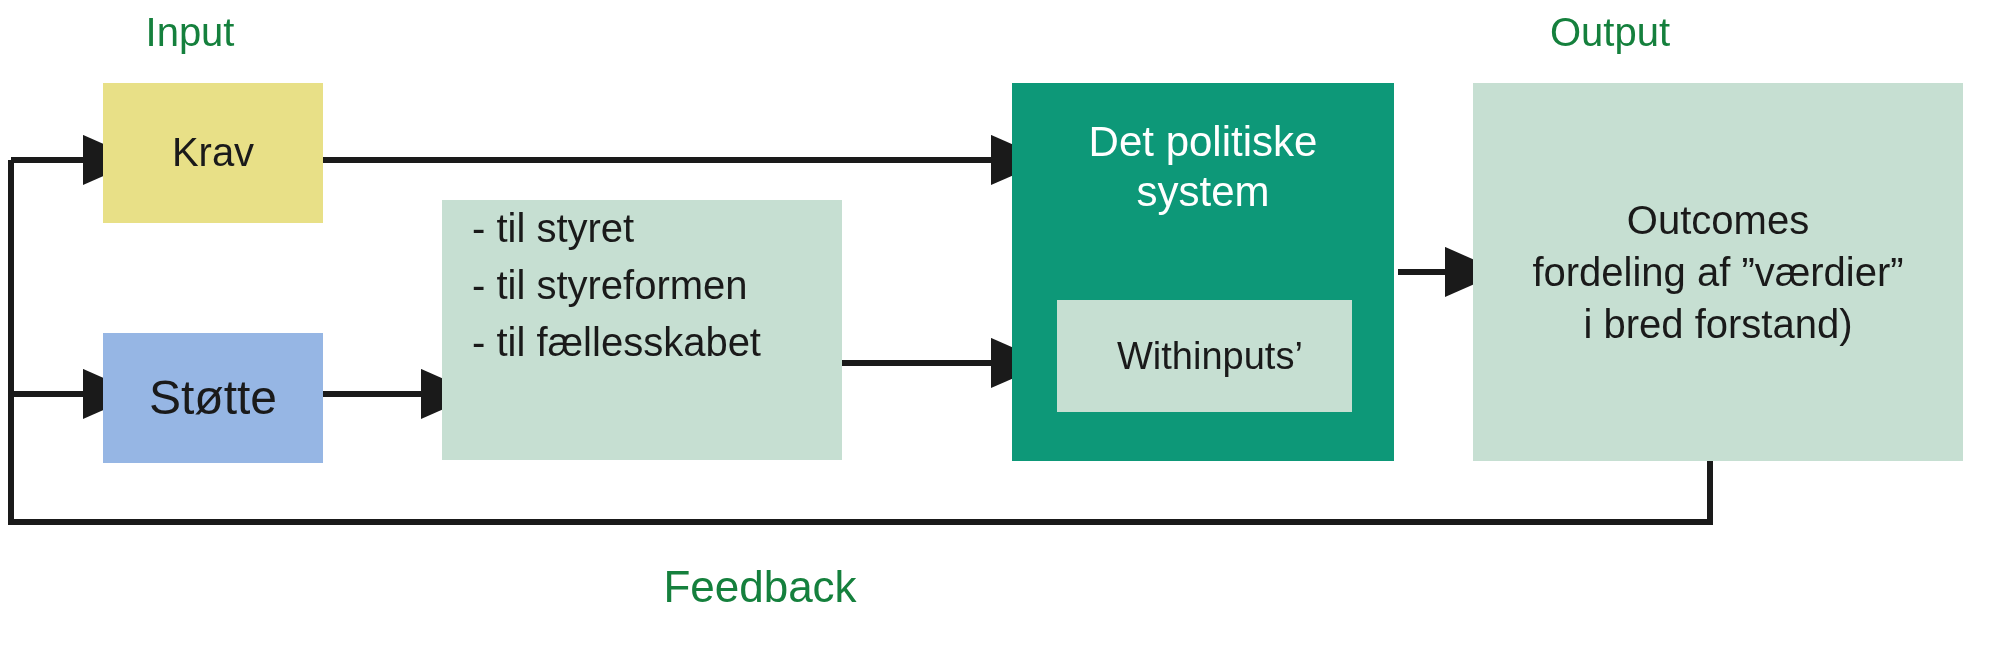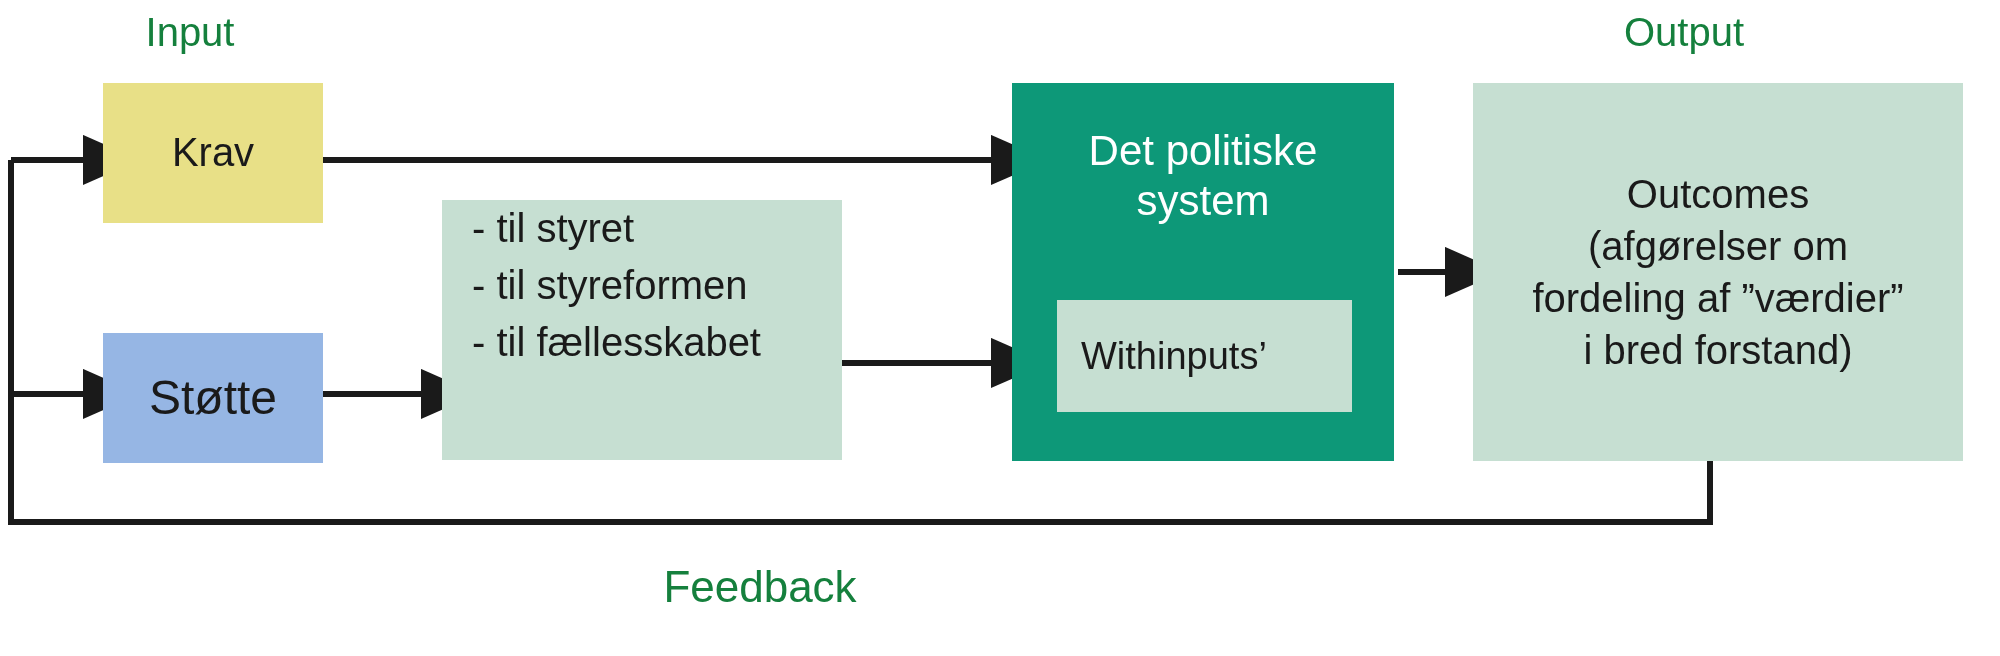--- a/index.html
+++ b/index.html
@@ -39,21 +39,21 @@
   .caption {
     position: absolute;
     font-size: 40px;
     color: #15803d;
     white-space: nowrap;
     text-align: center;
   }
 
   
   #caption-input  { left: 60px;  top: 10px;  width: 260px; }
-  #caption-output { left: 1484px; top: 10px; width: 400px; }
+  #caption-output { left: 1410px; top: 10px; width: 400px; }
   #caption-feedback { left: 560px; top: 562px; width: 400px; font-size: 44px; }
 
   
   #node-krav {
     left: 103px; top: 83px; width: 220px; height: 140px;
     background: #E8E087;
     font-size: 40px;
   }
   #node-stotte {
     left: 103px; top: 333px; width: 220px; height: 130px;
@@ -74,30 +74,31 @@
   }
   #node-political-system {
     left: 1012px; top: 83px; width: 382px; height: 378px;
     background: #0D9878;
     color: #ffffff;
     font-size: 42px;
     align-items: flex-start;
     justify-content: center;
   }
   #node-political-system .ps-title {
-    margin-top: 43px;
+    margin-top: 34px;
     width: 100%;
     line-height: 1.2;
   }
   #node-withinputs {
     left: 1057px; top: 300px; width: 295px; height: 112px;
     background: #C6DFD2;
     color: #1a1a1a;
     font-size: 38px;
     justify-content: flex-start;
+    padding-left: 36px;
   }
   #node-withinputs .wi-label {
     padding-left: 24px;
   }
   #node-outcomes {
     left: 1465px; top: 83px; width: 490px; height: 378px;
     background: #C6DFD2;
     font-size: 40px;
     margin-left: 8px;
   }
@@ -183,19 +184,18 @@
     </div>
   </div>
 
   <div class="node" id="node-withinputs">
     <span class="wi-label">Withinputs’</span>
   </div>
 
   <div class="node" id="node-outcomes">
     <div class="outcomes-inner">
       <span class="ln">Outcomes</span>
-      <span class="ln">(afgørelser om</span>
       <span class="ln">fordeling af ”værdier”</span>
       <span class="ln">i bred forstand)</span>
     </div>
   </div>
 
 </div>
 
 </body></html>

